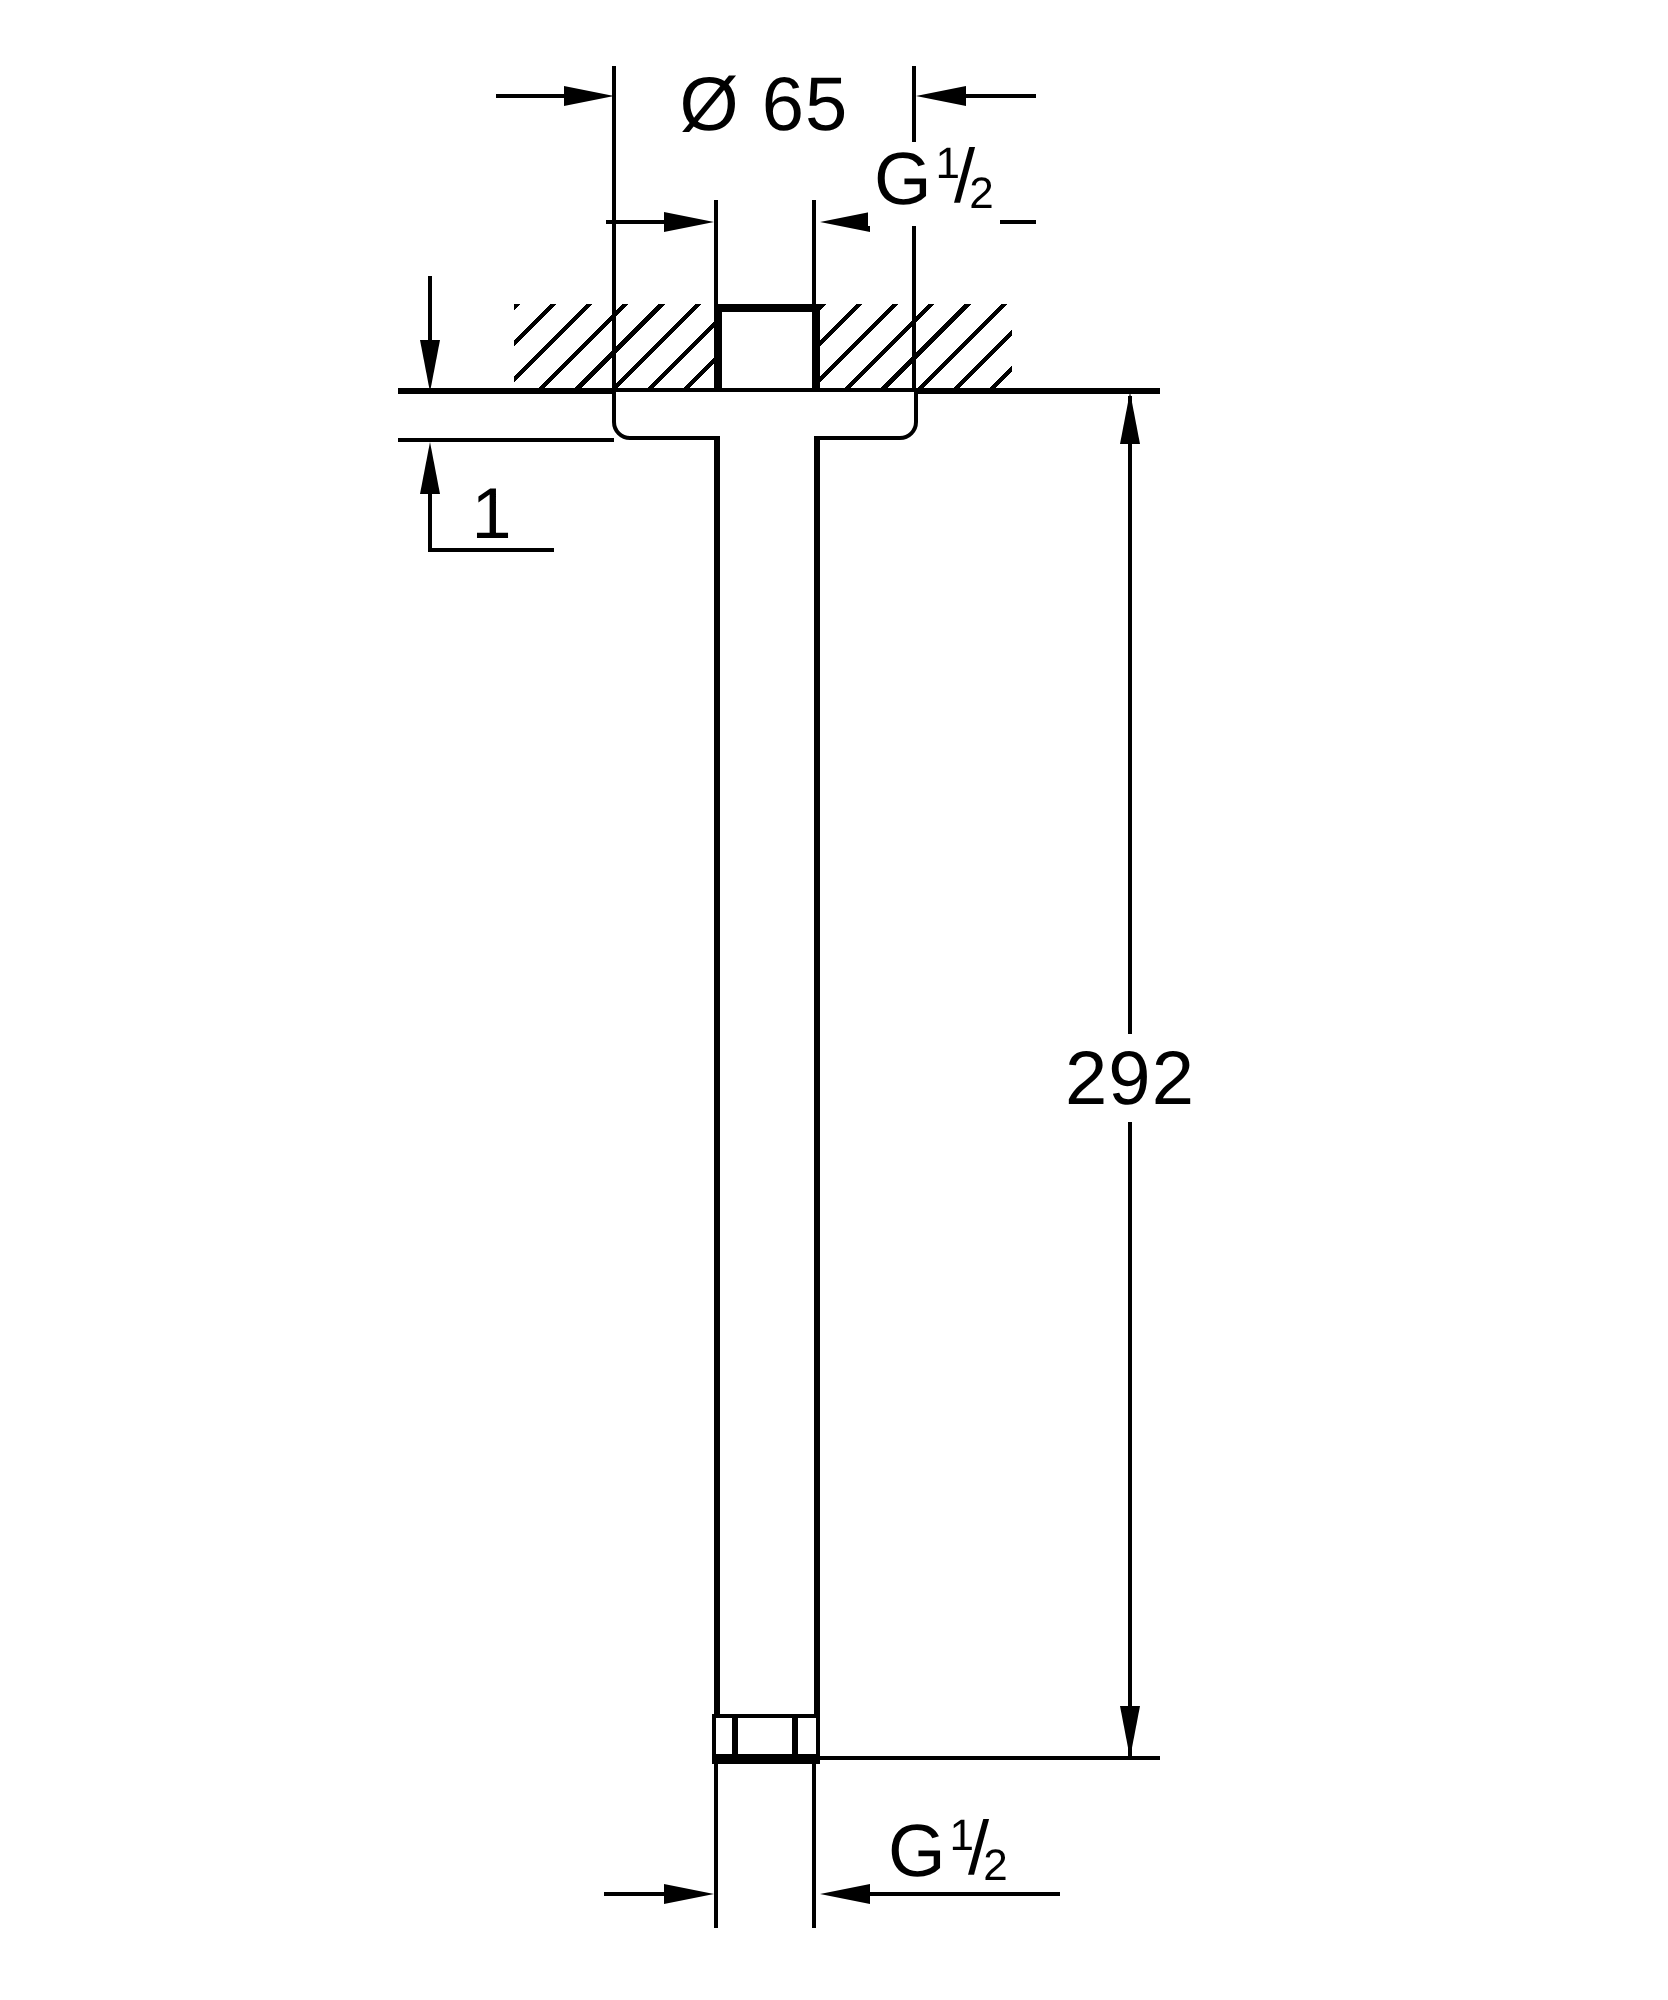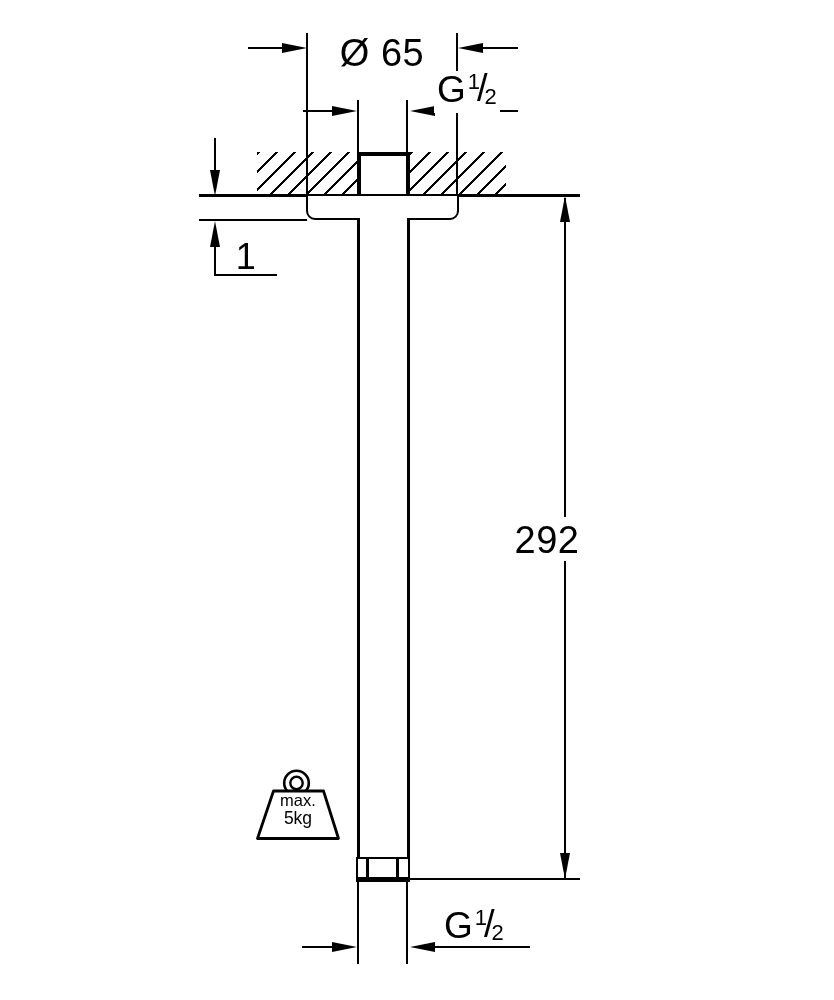--- a/index.html
+++ b/index.html
@@ -101,36 +101,27 @@
     <div class="hl" style="left:214px; top:274px; width:63px;"></div>
     <div class="dimnum" style="left:216px; top:239px; width:60px; font-size:36px; line-height:36px;">1</div>
   </div>
 
   <div>
     <div class="ah u" style="left:560px; top:196px;"></div>
     <div class="vl" style="left:564px; top:198px; height:319px;"></div>
     <div class="vl" style="left:564px; top:561px; height:318px;"></div>
     <div class="ah d" style="left:560px; top:853px;"></div>
     <div class="hl" style="left:410px; top:878px; width:170px;"></div>
-    <div class="dimnum" style="left:487px; top:521px; width:120px;">292</div>
+    <div class="dimnum" style="left:505px; top:521px; width:120px;">292</div>
   </div>
 
   <div>
     <div class="hl" style="left:302px; top:946px; width:31px;"></div>
     <div class="ah r" style="left:332px; top:942px;"></div>
     <div class="hl" style="left:433px; top:946px; width:97px;"></div>
     <div class="ah l" style="left:410px; top:942px;"></div>
     <div class="thread" style="left:441px; top:907px; background:transparent;">
       <span>G</span><span class="sup">1</span><span class="slash">/</span><span class="sub">2</span>
     </div>
   </div>
 
-  <div style="position:absolute; left:250px; top:764px; width:96px; height:82px;">
-    <svg width="96" height="82" viewBox="0 0 96 82" style="position:absolute; left:0; top:0;">
-      <circle cx="46.5" cy="19" r="12.3" fill="none" stroke="#000" stroke-width="2.6"></circle>
-      <circle cx="46.5" cy="19" r="6.2" fill="none" stroke="#000" stroke-width="2.4"></circle>
-      <path d="M 23.5 27 L 73.5 27 L 88.5 74.5 L 7.5 74.5 Z" fill="#fff" stroke="#000" stroke-width="2.8" stroke-linejoin="round"></path>
-    </svg>
-    <div class="badge-text" style="left:8px; top:28px; width:80px; font-size:16.5px;">max.</div>
-    <div class="badge-text" style="left:8px; top:45px; width:80px; font-size:17.5px;">5kg</div>
-  </div>
 
 </div>
 
 </body></html>

